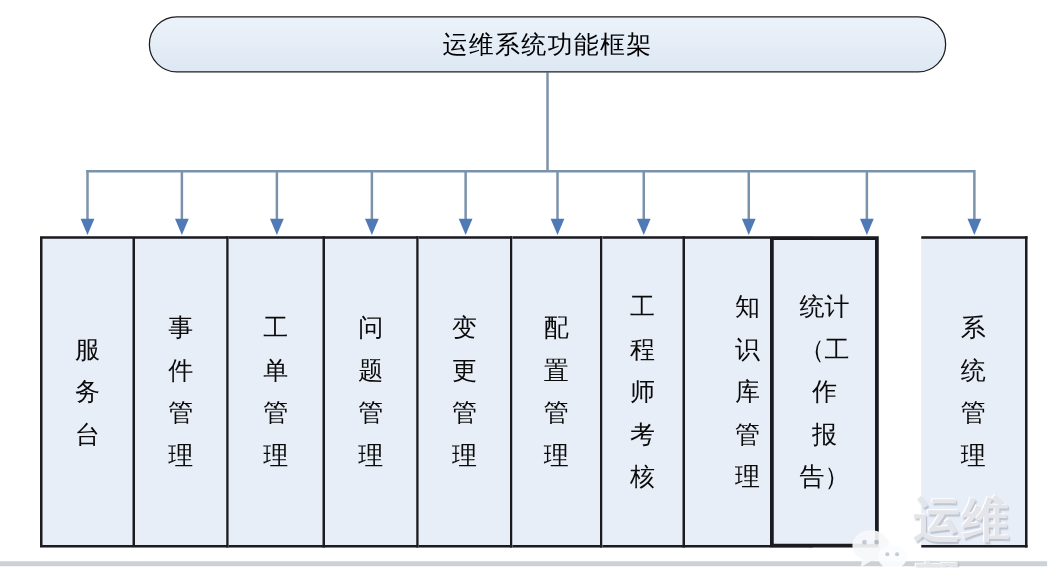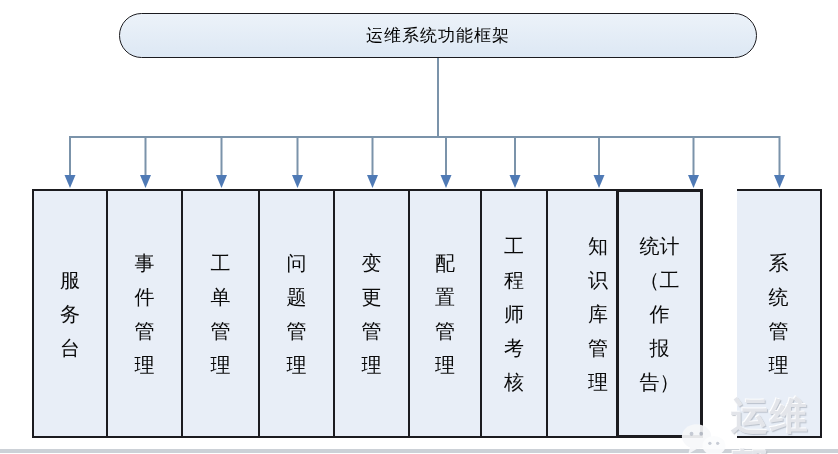--- a/index.html
+++ b/index.html
@@ -15,21 +15,21 @@
     position: absolute;
     left: 119px; top: 13px;
     width: 638px; height: 45px;
     box-sizing: border-box;
     background: linear-gradient(to bottom, var(--title-fill-a), var(--title-fill-b));
     border: 1px solid var(--node-border);
     border-radius: 23px;
     display: flex; align-items: center; justify-content: center;
   }
   .root-node span {
-    font-size: 17px; color: #000; letter-spacing: 1px;
+    font-size: 20px; color: #000; letter-spacing: 1px;
   }
   .connectors { position: absolute; left: 0; top: 0; }
   .boxes { position: absolute; left: 0; top: 0; width: 838px; height: 454px; }
   .box {
     position: absolute;
     top: 189px; height: 249px;
     box-sizing: border-box;
     background: var(--node-fill);
     border: 2px solid var(--node-border);
     border-left: none;

